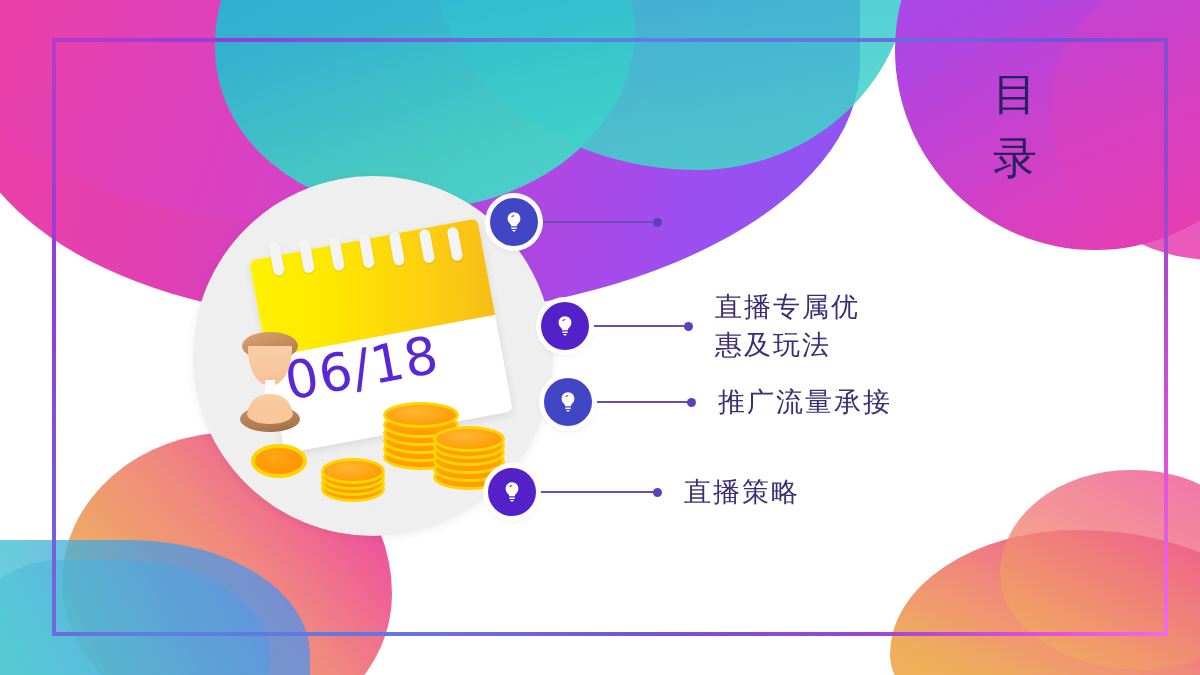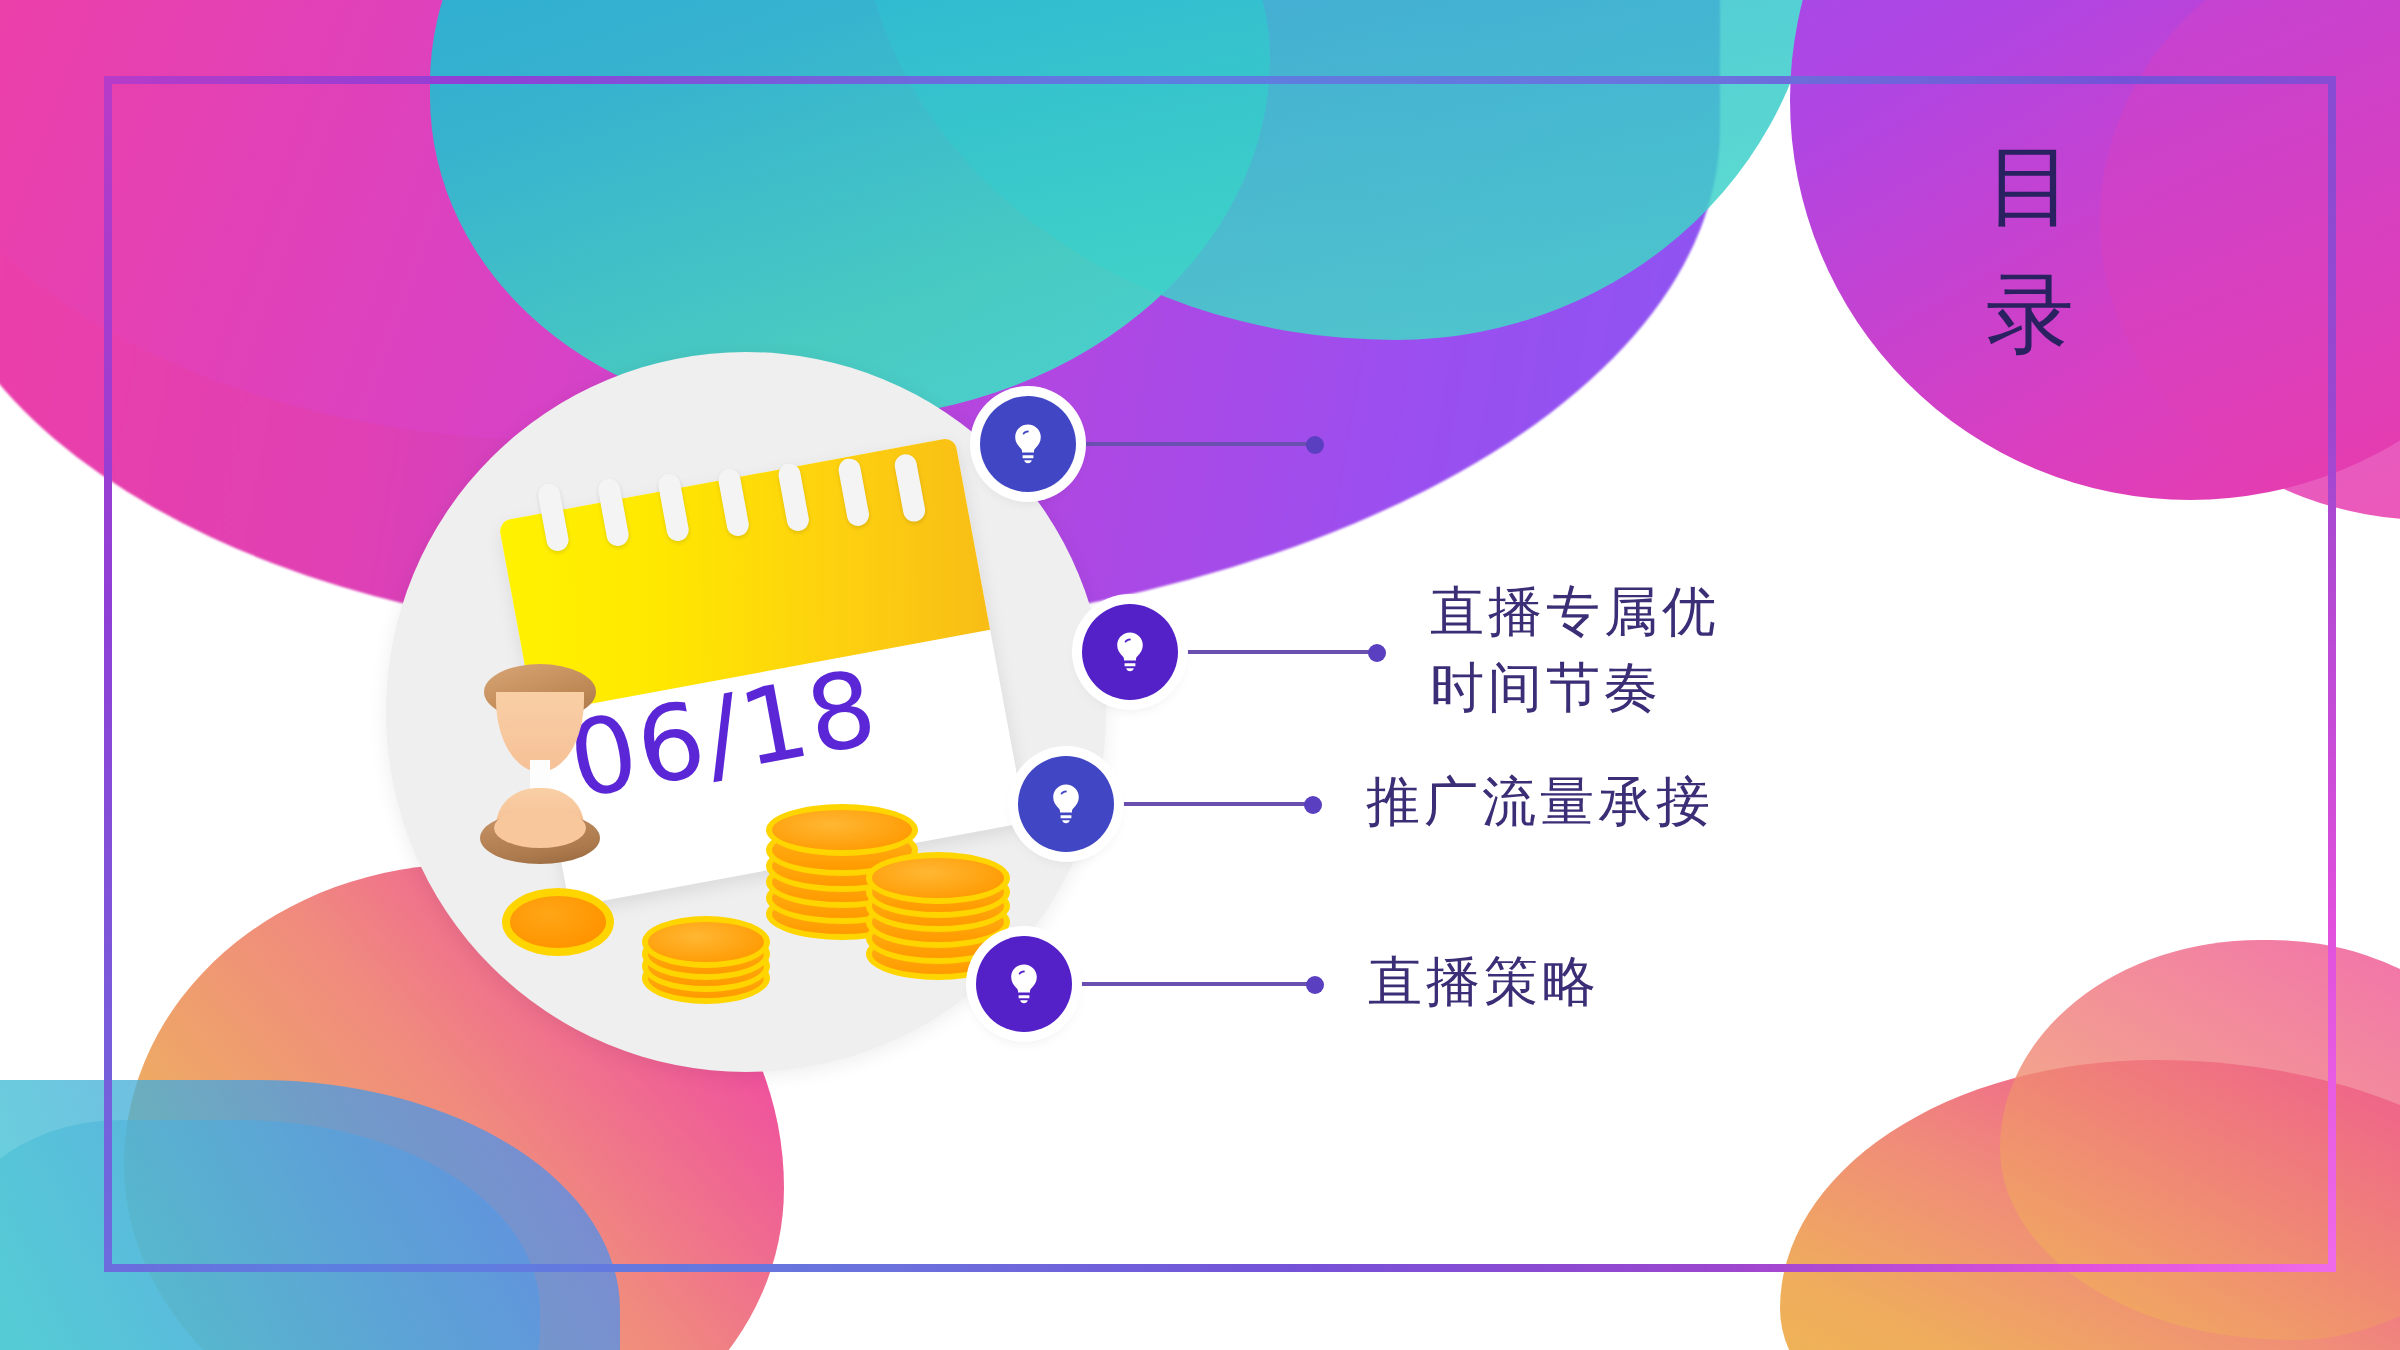--- a/index.html
+++ b/index.html
@@ -425,25 +425,25 @@
       <svg viewBox="0 0 24 24" aria-hidden="true">
         <path fill="#ffffff" d="M12 2.2c-3.6 0-6.4 2.8-6.4 6.3 0 2.4 1.2 4.2 2.6 5.5.5.5.8 1 .8 1.6v.6h6v-.6c0-.6.3-1.1.8-1.6 1.4-1.3 2.6-3.1 2.6-5.5 0-3.5-2.8-6.3-6.4-6.3z"></path>
         <path fill="#ffffff" d="M9.3 17.6h5.4v1.5H9.3zM10.1 20.1h3.8c-.2.9-1 1.5-1.9 1.5s-1.7-.6-1.9-1.5z"></path>
         <path fill="#5420c8" d="M12 5.3c-1.1 0-2 .5-2.6 1.3-.3.4.3.9.7.5.5-.5 1.2-.8 1.9-.8.5 0 .5-1 0-1z"></path>
       </svg>
     </div>
     <div class="node-line" style="width:96px;"></div>
     <div class="node-dot"></div>
     <div class="node-label two-line">
       <span class="l">直播专属优</span>
-      <span class="l">时间节奏</span>
-    </div>
-  </div>
-
-  <div class="menu-node" style="left:509px; top:378px;">
+      <span class="l">惠及玩法</span>
+    </div>
+  </div>
+
+  <div class="menu-node" style="left:544px; top:378px;">
     <div class="node-icon" style="background:#4046c4;">
       <svg viewBox="0 0 24 24" aria-hidden="true">
         <path fill="#ffffff" d="M12 2.2c-3.6 0-6.4 2.8-6.4 6.3 0 2.4 1.2 4.2 2.6 5.5.5.5.8 1 .8 1.6v.6h6v-.6c0-.6.3-1.1.8-1.6 1.4-1.3 2.6-3.1 2.6-5.5 0-3.5-2.8-6.3-6.4-6.3z"></path>
         <path fill="#ffffff" d="M9.3 17.6h5.4v1.5H9.3zM10.1 20.1h3.8c-.2.9-1 1.5-1.9 1.5s-1.7-.6-1.9-1.5z"></path>
         <path fill="#4046c4" d="M12 5.3c-1.1 0-2 .5-2.6 1.3-.3.4.3.9.7.5.5-.5 1.2-.8 1.9-.8.5 0 .5-1 0-1z"></path>
       </svg>
     </div>
     <div class="node-line" style="width:96px;"></div>
     <div class="node-dot"></div>
     <div class="node-label">

